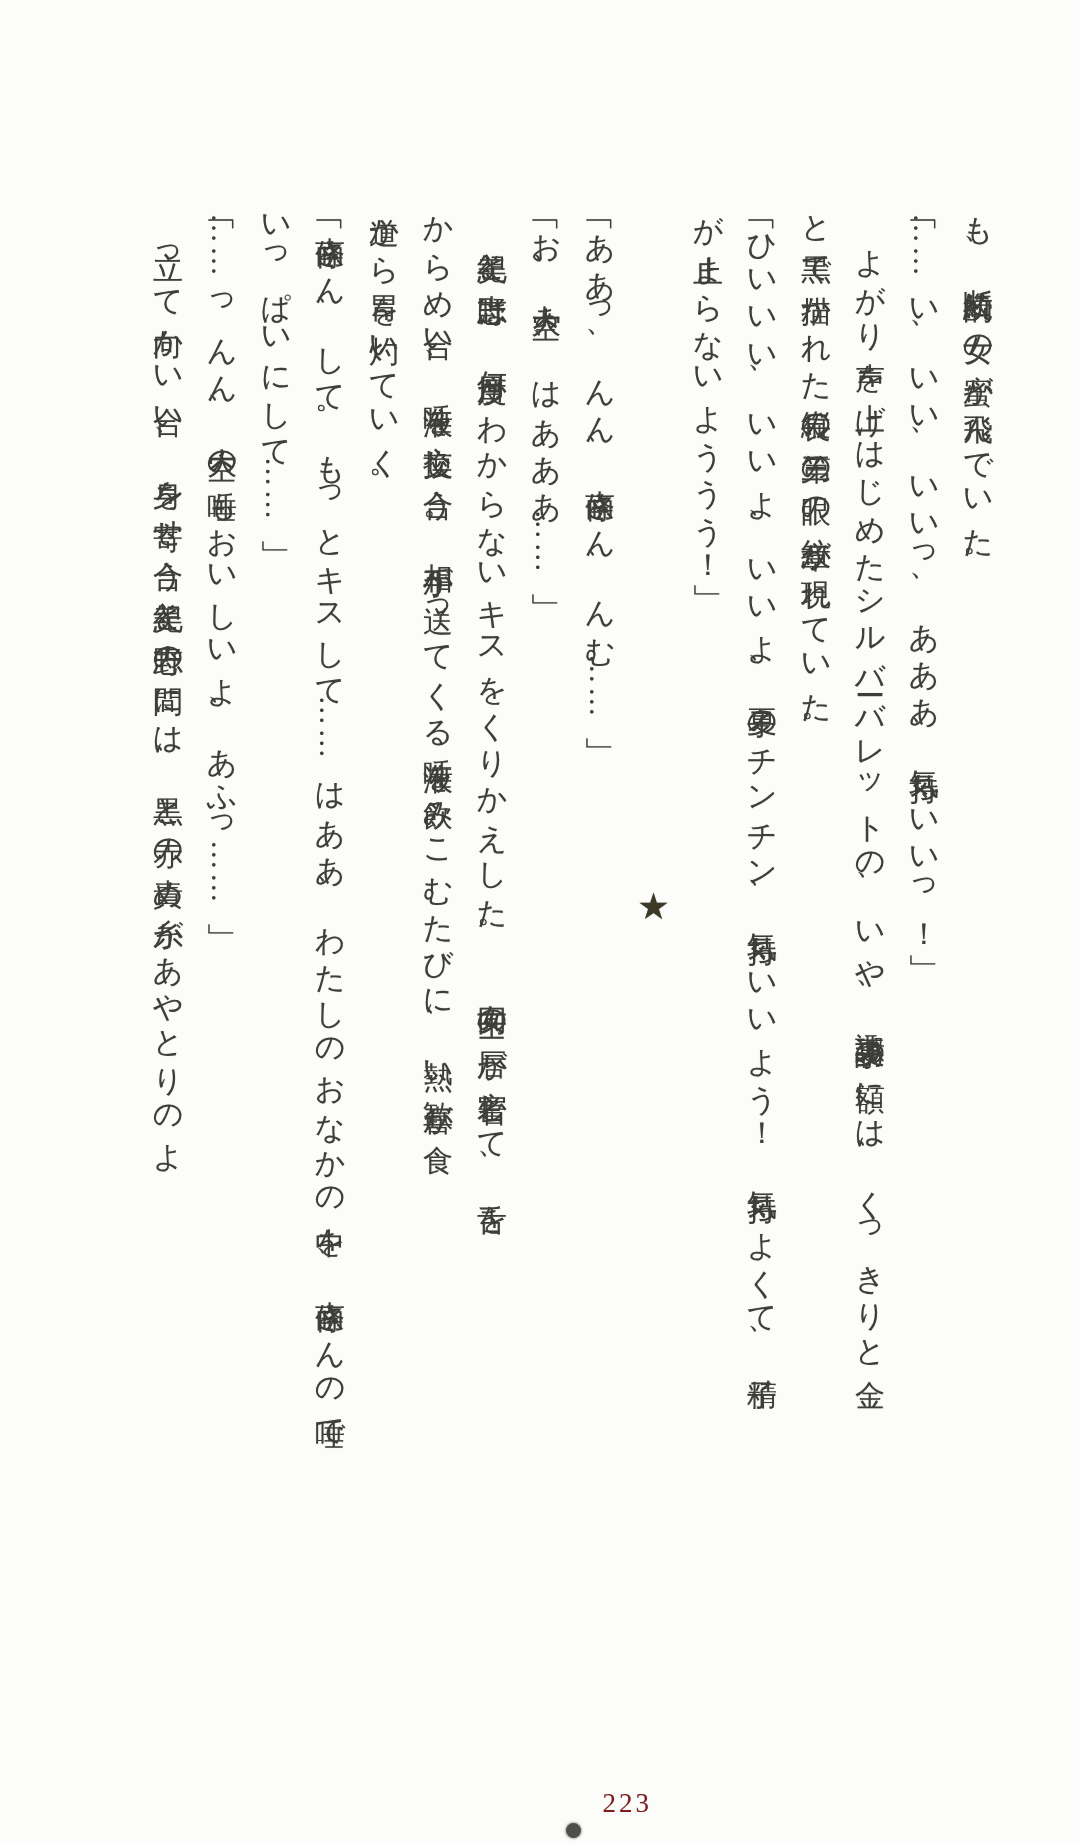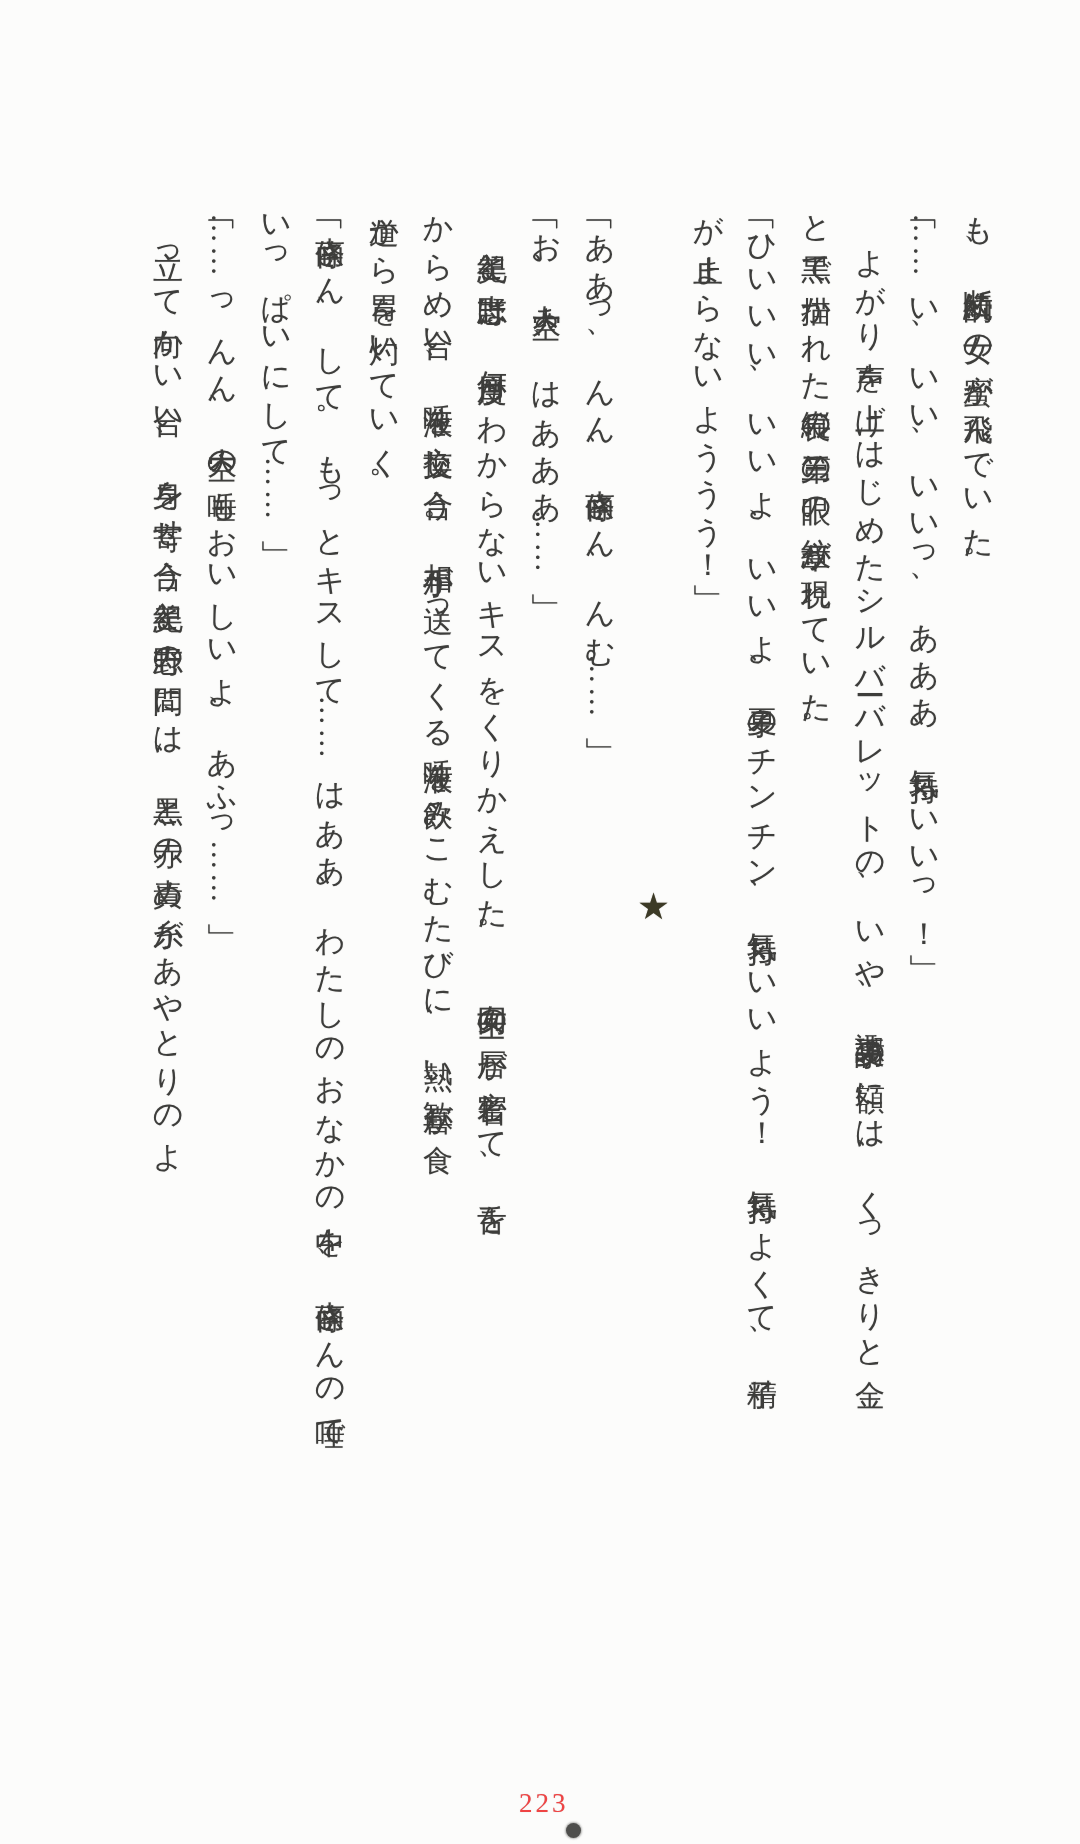--- a/index.html
+++ b/index.html
@@ -43,26 +43,26 @@
   .star-line {
     text-align: center;
     color: #3c3a26;
     font-size: 32px;
     letter-spacing: 0;
     text-shadow: 0 0 1px rgba(60,58,38,0.5);
   }
   .page-number {
     position: absolute;
     top: 1788px;
-    left: 519px;
+    left: 542px;
     width: 110px;
-    text-align: left;
+    text-align: right;
     font-size: 27px;
     letter-spacing: 3px;
-    color: #ef4444;
+    color: #7f1d1d;
     text-shadow: 0 0 1px rgba(141,141,139,0.4);
   }
   .footer-dot {
     position: absolute;
     top: 1823px;
     left: 566px;
     width: 15px;
     height: 15px;
     border-radius: 50%;
     background: #4e4e4c;

